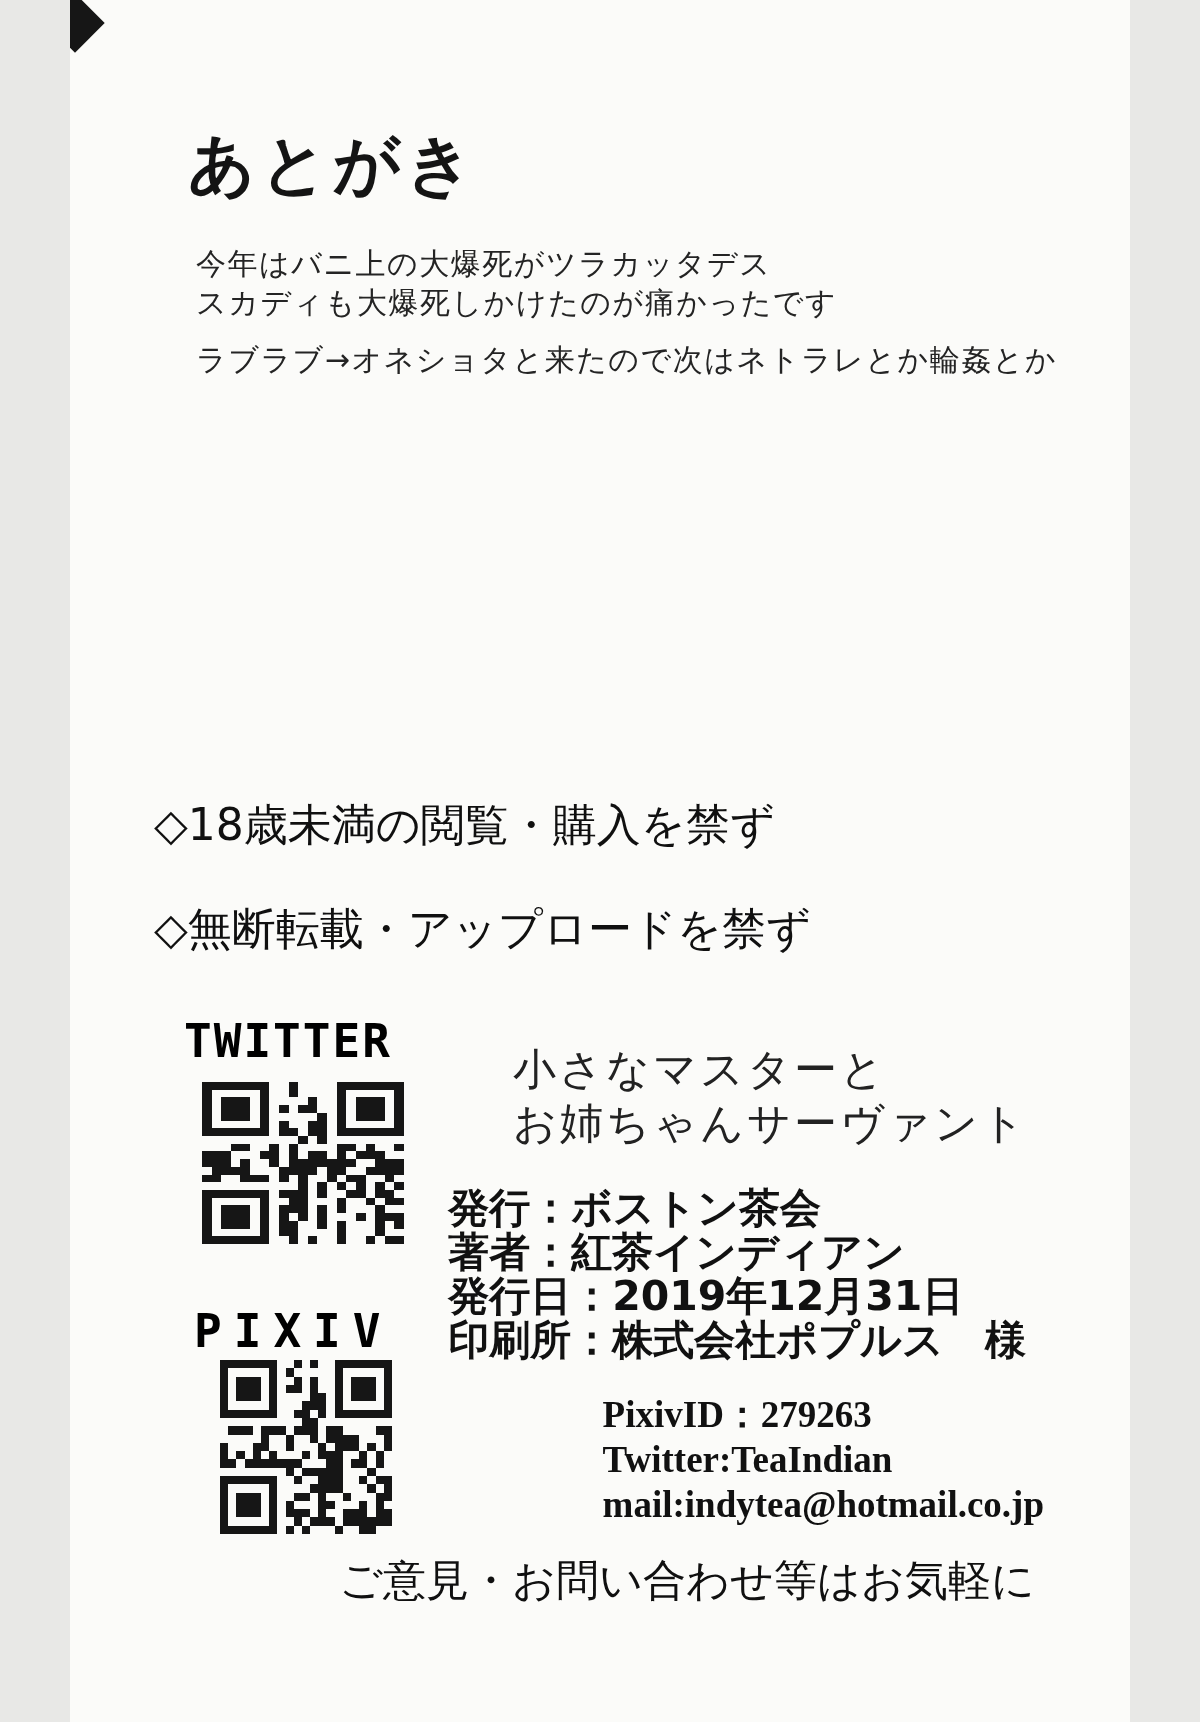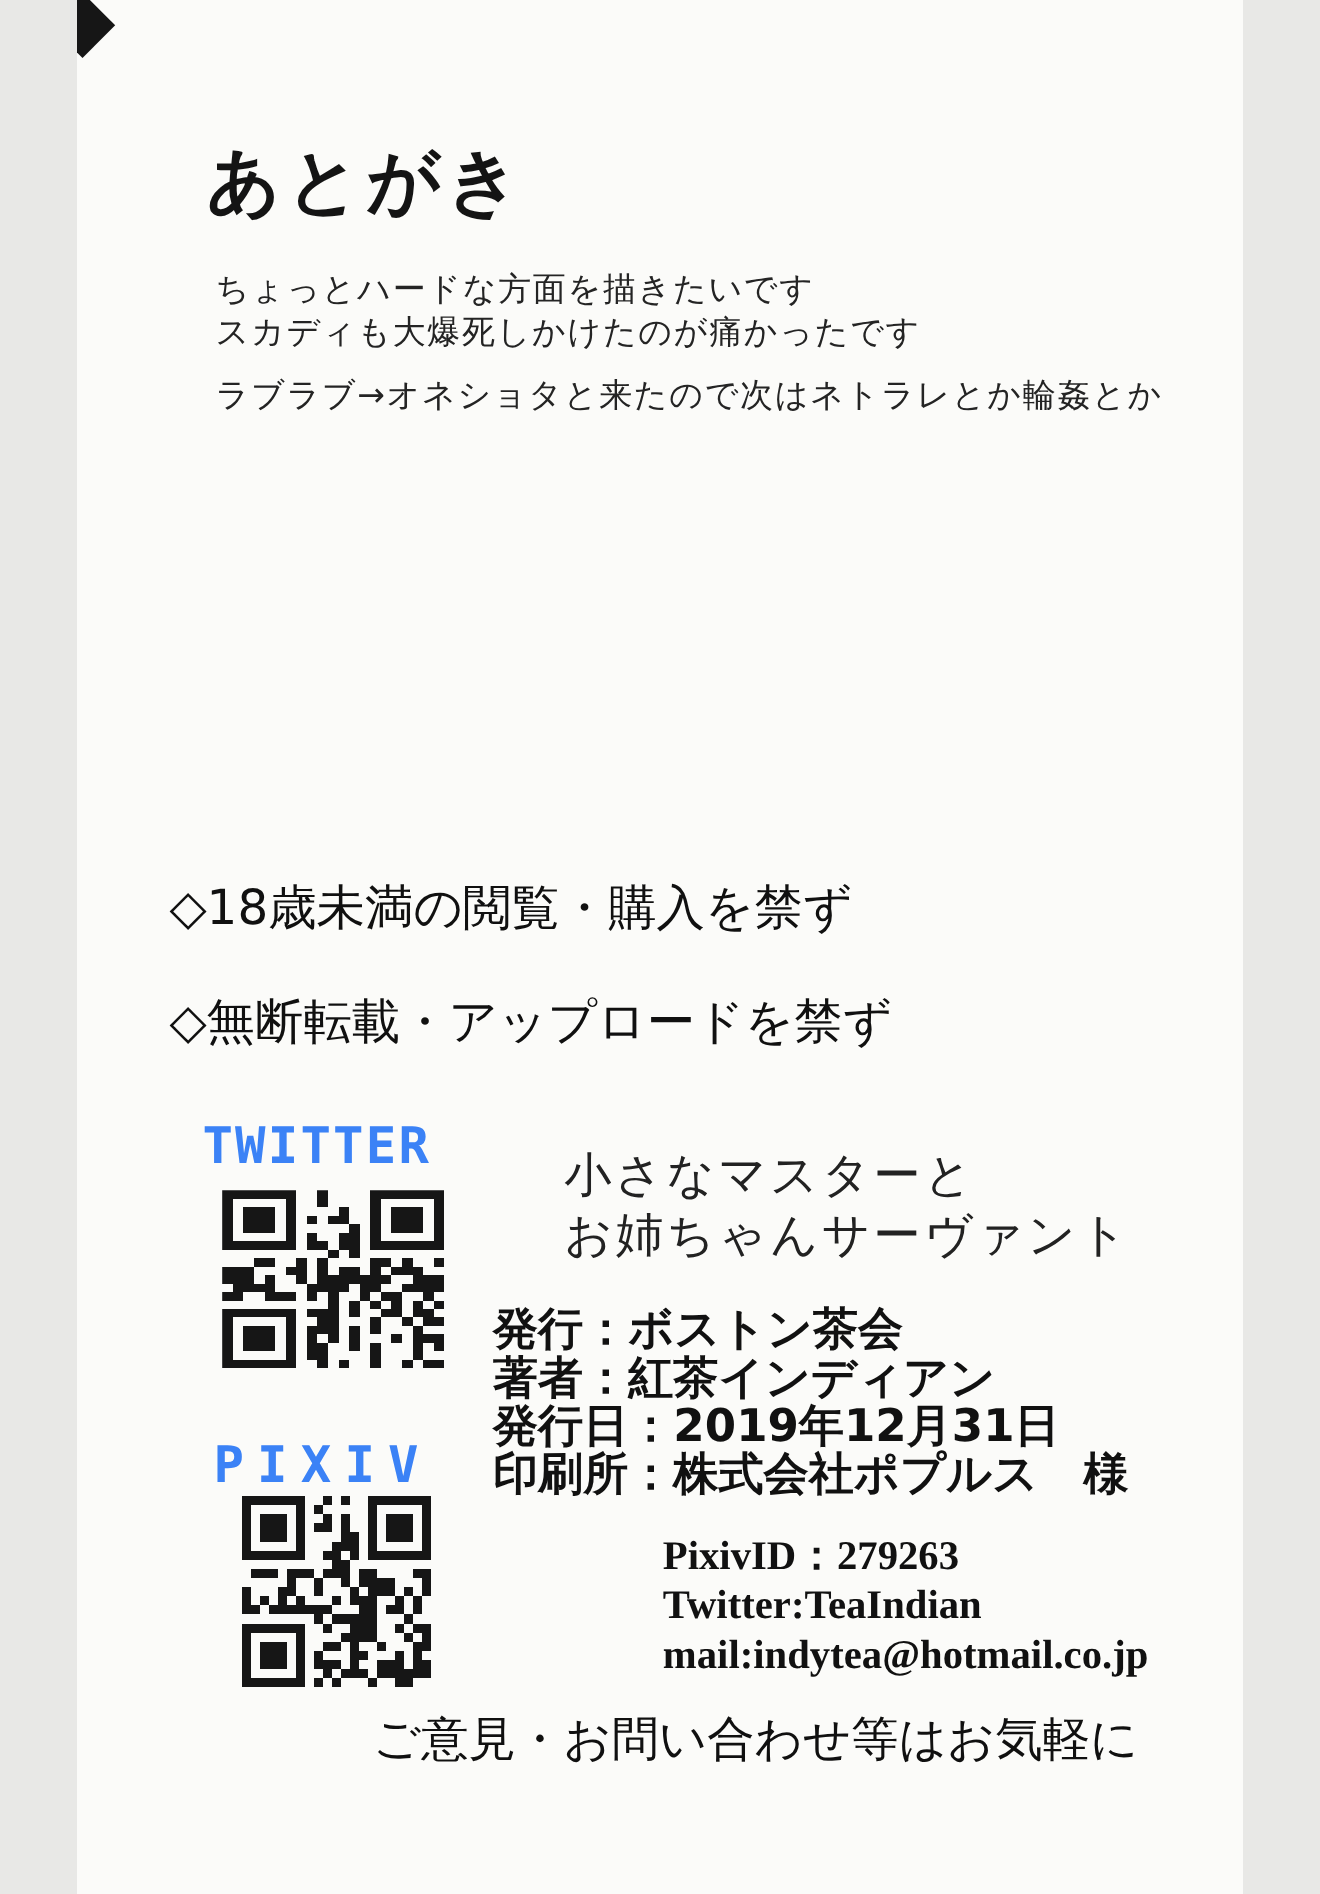--- a/index.html
+++ b/index.html
@@ -23,21 +23,21 @@
   .para1{top:244px}
   .para2{top:340px}
   .notice{
     position:absolute;left:84px;font-size:44px;font-weight:400;
     letter-spacing:0px;color:#101010;white-space:nowrap;
   }
   .notice-age{top:796px}
   .notice-repost{top:900px}
   .qr-label{
     position:absolute;font-family:"DejaVu Sans Mono",monospace;
-    font-weight:700;font-size:46px;color:#3b82f6;
+    font-weight:700;font-size:46px;color:#000000;
   }
   .twitter-label{left:114px;top:1014px;letter-spacing:2px}
   .pixiv-label{left:124px;top:1304px;letter-spacing:12px}
   .qr{position:absolute}
   .twitter-qr{left:132px;top:1082px;width:202px;height:162px}
   .pixiv-qr{left:150px;top:1360px;width:172px;height:174px}
   .right-col{position:absolute;text-align:left;white-space:nowrap}
   .work-title{
     right:102px;top:1042px;font-size:43px;line-height:54px;
     font-weight:500;letter-spacing:3px;color:#222;
@@ -58,21 +58,21 @@
 </head>
 <body>
 
 <div class="page">
 
   <div class="corner-mark"></div>
 
   <h1 class="title">あとがき</h1>
 
   <div class="para para1">
-    <div>ちょっとハードな方面を描きたいです</div>
+    <div>今年はバニ上の大爆死がツラカッタデス</div>
     <div>スカディも大爆死しかけたのが痛かったです</div>
   </div>
 
   <div class="para para2">
     <div>ラブラブ→オネショタと来たので次はネトラレとか輪姦とか</div>
   </div>
 
   <div class="notice notice-age">◇18歳未満の閲覧・購入を禁ず</div>
 
   <div class="notice notice-repost">◇無断転載・アップロードを禁ず</div>

